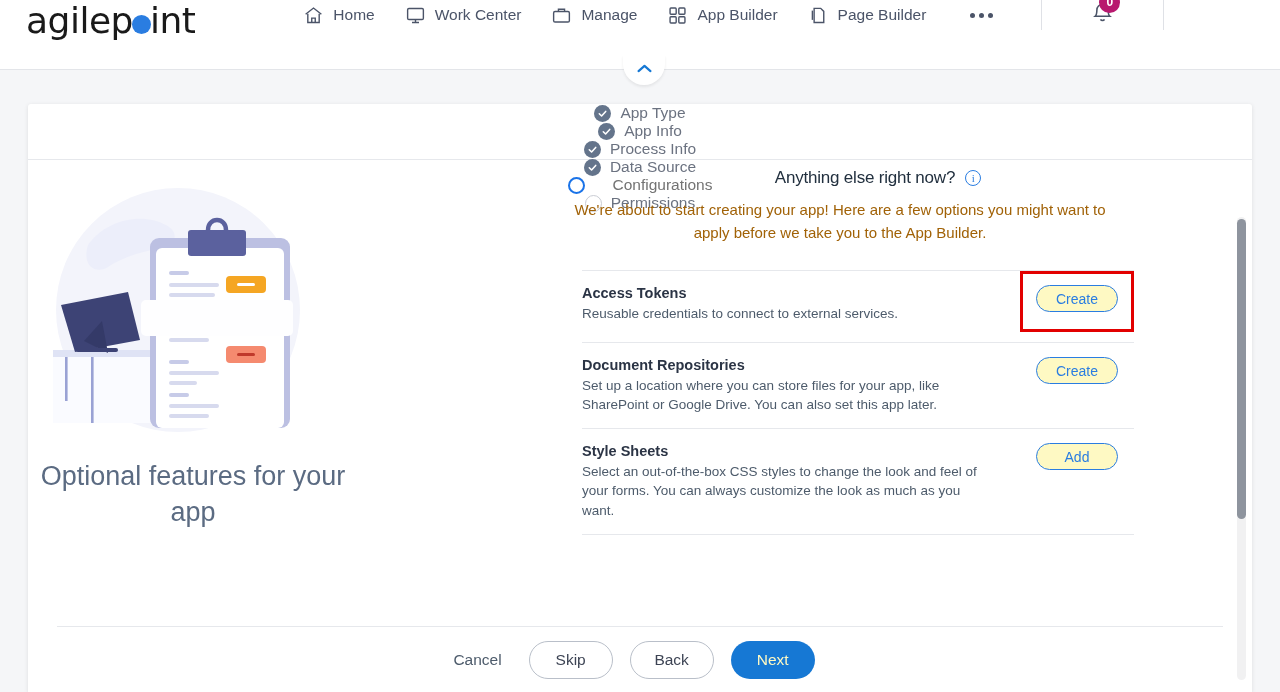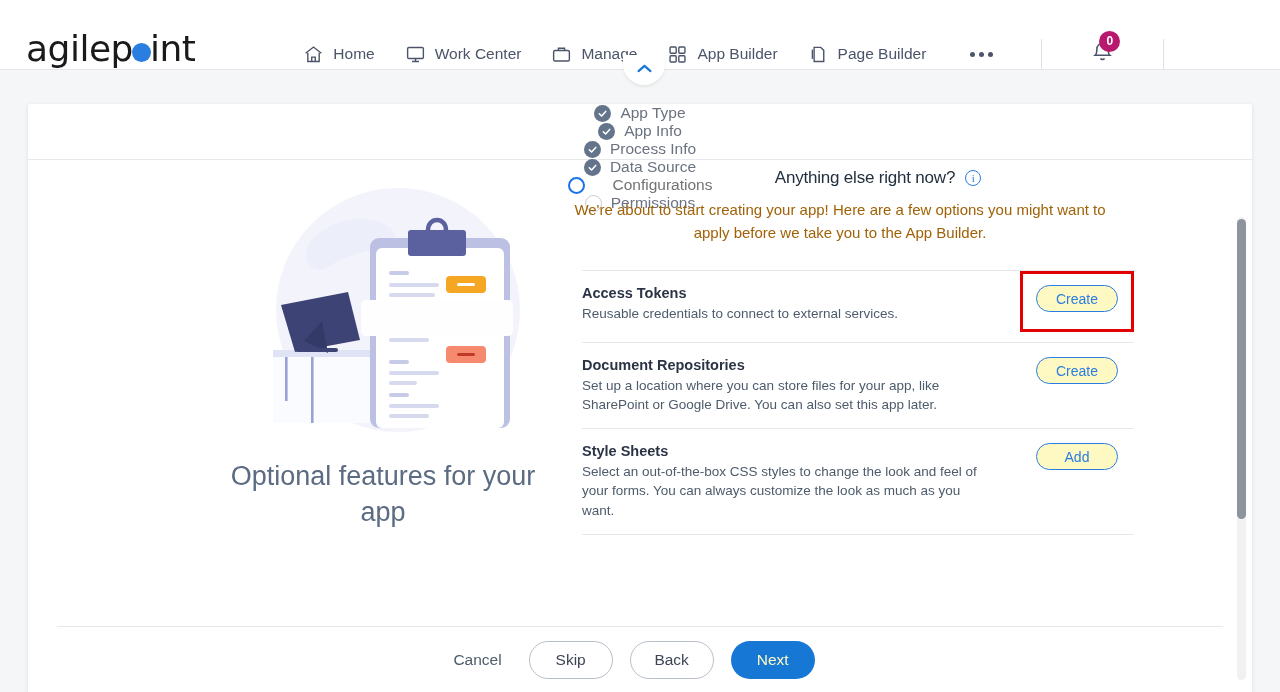--- a/index.html
+++ b/index.html
@@ -8,21 +8,21 @@
     font-family: "Liberation Sans", sans-serif;
     background: #f5f6f8;
     overflow: hidden;
   }
 
   
   .topnav {
     position: absolute; left: 0; top: 0; width: 1280px; height: 70px;
     background: #ffffff;
     border-bottom: 1px solid #e3e5e9;
-    display: flex; align-items: flex-end;
+    display: flex; align-items: flex-start;
   }
   .logo { margin-left: 26px; display: flex; align-items: center; }
   .logo-text {
     font-size: 36px; letter-spacing: -0.5px; color: #1a1a1a;
     font-family: "DejaVu Sans", sans-serif; font-weight: 400;
     position: relative;
   }
   .logo-dot {
     display: inline-block; width: 19px; height: 19px; border-radius: 50%;
     background: #2a7de1; position: relative; top: 1px; margin: 0 -1px;
@@ -101,21 +101,21 @@
   }
   .circle-active { width: 17px; height: 17px; border-radius: 50%; border: 2.3px solid #1a73e8; }
   .circle-pending { width: 17px; height: 17px; border-radius: 50%; border: 1.8px solid #c9ccd3; }
   .step-line { width: 34px; height: 1px; background: #c3c7cf; margin: 0 13px; }
 
   
   .cardbody { position: relative; height: 466px; }
 
   .leftpane {
     position: absolute; left: 0; top: 0; width: 520px; height: 466px;
-    display: flex; flex-direction: column; align-items: flex-end; justify-content: flex-start;
+    display: flex; flex-direction: column; align-items: flex-start; justify-content: flex-start;
     padding-top: 10px;
   }
   .illus { width: 300px; height: 280px; }
   .illus-caption {
     margin-top: 8px; font-size: 27px; color: #5b6b82; text-align: center;
     line-height: 1.35; font-weight: 400; width: 330px;
   }
 
   .rightpane {
     position: absolute; left: 520px; top: 0; width: 660px; height: 466px;

